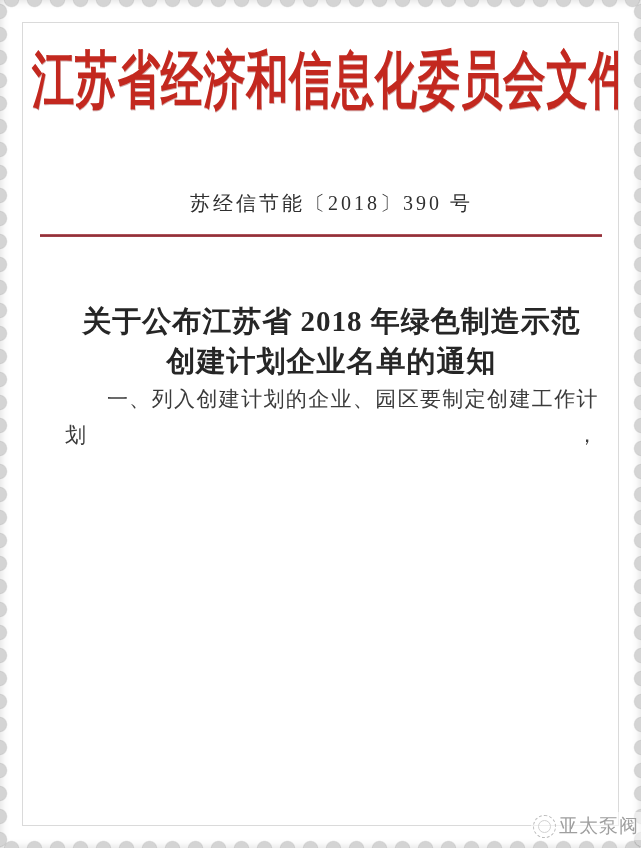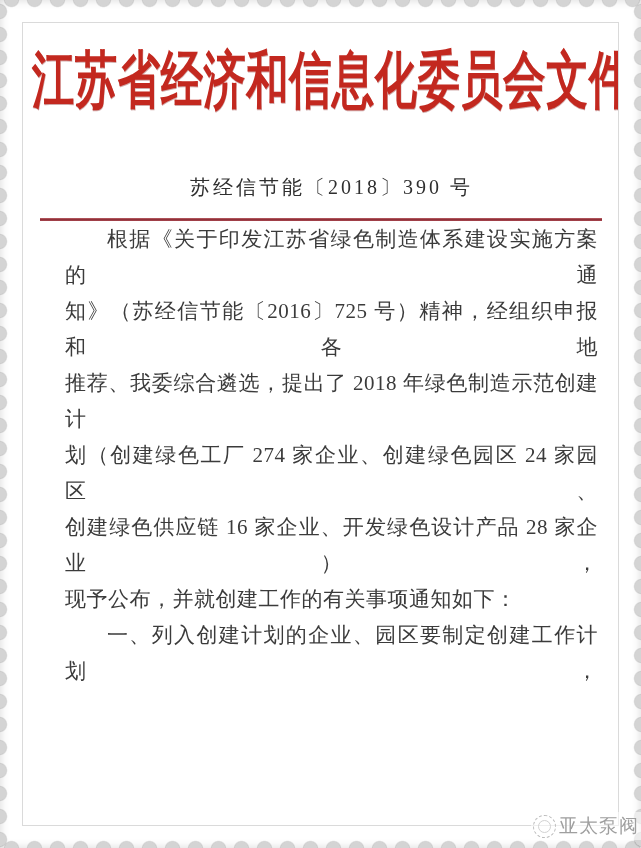--- a/index.html
+++ b/index.html
@@ -74,21 +74,21 @@
     transform-origin: 50% 50%;
     font-size: 62px;
     line-height: 1.08;
     font-weight: bold;
     color: #c3281f;
     text-shadow: 0.5px 0.5px 0 rgba(120,10,10,0.35);
     letter-spacing: 1px;
   }
 
   .docnum {
-    margin-top: 60px;
+    margin-top: 76px;
     text-align: center;
     font-size: 20px;
     line-height: 26px;
     letter-spacing: 3px;
     color: #2f2f2f;
   }
 
   .divider {
     margin-top: 18px;
     margin-left: -25px;
@@ -162,30 +162,26 @@
       <div class="doc">
 
         <h1 class="org">
             <span>江苏省经济和信息化委员会文件</span>
           </h1>
 
         <div class="docnum">苏经信节能〔2018〕390 号</div>
 
         <div class="divider"></div>
 
+        <h2 class="title">
+          <span class="tl">关于公布江苏省 2018 年绿色制造示范</span>
+          <span class="tl">创建计划企业名单的通知</span>
+        </h2>
 
 
-        <div>
-          <div class="line j indent">根据《关于印发江苏省绿色制造体系建设实施方案的通</div>
-          <div class="line j">知》（苏经信节能〔2016〕725 号）精神，经组织申报和各地</div>
-          <div class="line j">推荐、我委综合遴选，提出了 2018 年绿色制造示范创建计</div>
-          <div class="line j">划（创建绿色工厂 274 家企业、创建绿色园区 24 家园区、</div>
-          <div class="line j">创建绿色供应链 16 家企业、开发绿色设计产品 28 家企业），</div>
-          <div class="line">现予公布，并就创建工作的有关事项通知如下：</div>
-        </div>
 
         <div>
           <div class="line j indent">一、列入创建计划的企业、园区要制定创建工作计划，</div>
 
         </div>
 
       </div>
     </div>
 
     <div class="watermark">

